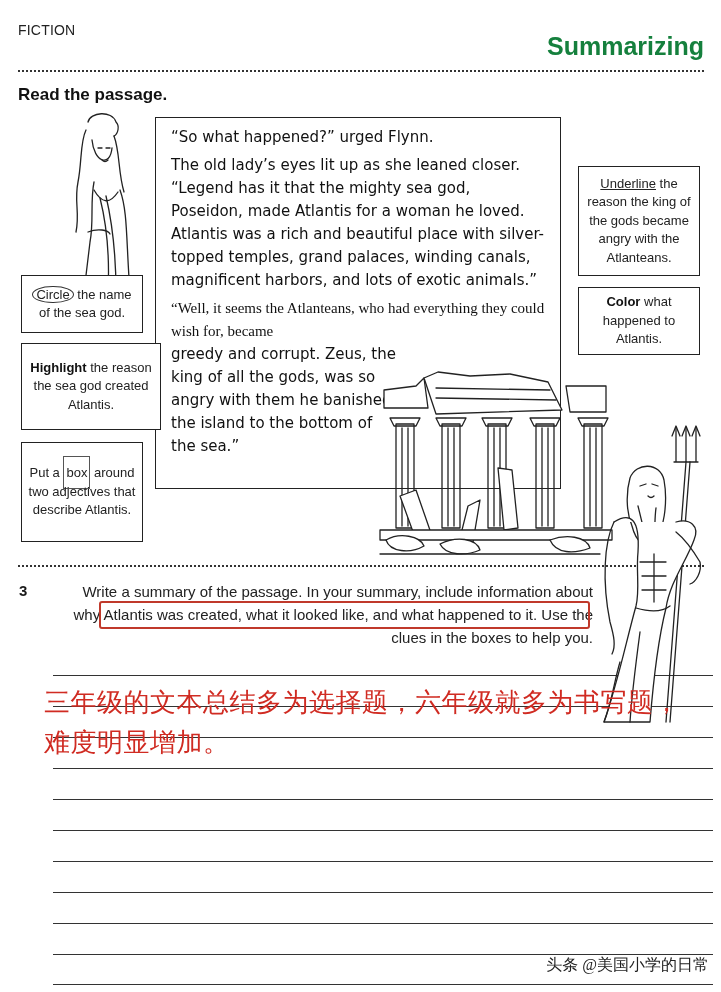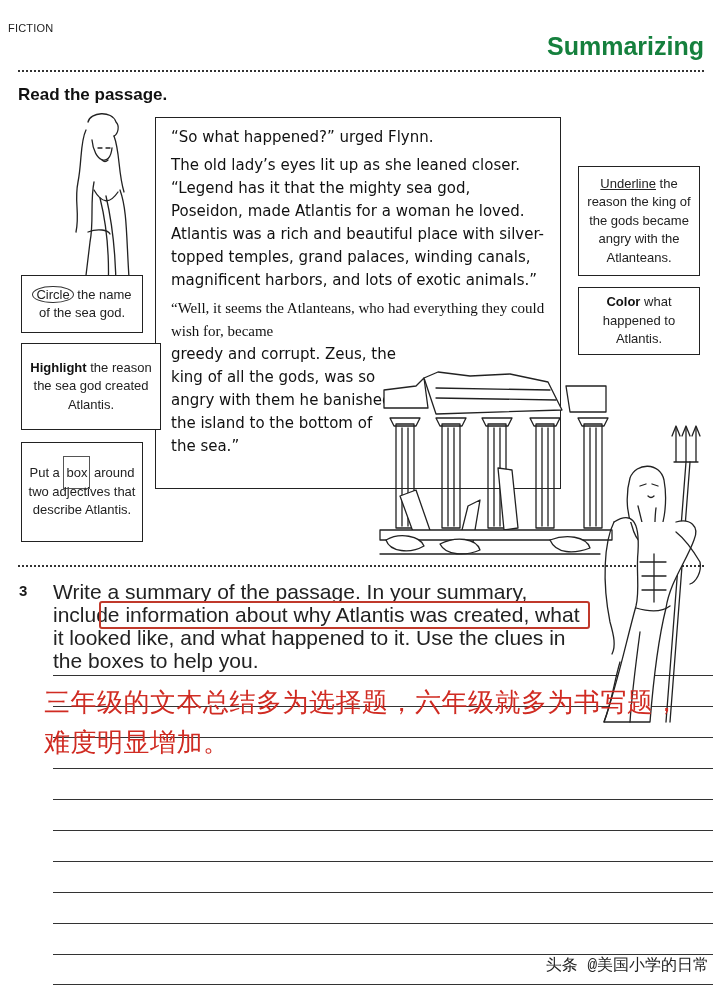--- a/index.html
+++ b/index.html
@@ -1,21 +1,21 @@
 <!DOCTYPE html>
 <html><head>
   <meta charset="utf-8">
   <style>
     * { box-sizing: border-box; margin: 0; padding: 0; }
     html, body { width: 721px; height: 992px; background: #ffffff; overflow: hidden; }
     body { position: relative; font-family: "Liberation Sans", sans-serif; color: #1a1a1a; }
 
     .abs { position: absolute; }
 
-    .section-label { left: 8px; top: 22px; font-size: 11px; letter-spacing: 0.2px; color: #222; text-align: right; }
+    .section-label { left: 18px; top: 22px; font-size: 14px; letter-spacing: 0.2px; color: #222; text-align: right; }
     .page-title { right: 17px; top: 32px; font-size: 25px; font-weight: bold; color: #15803d; }
     .dotted-rule { left: 18px; right: 17px; height: 0; border-top: 2px dotted #333; }
     .instruction { left: 18px; top: 85px; font-size: 17px; font-weight: bold; color: #111; }
 
     .passage-box {
       left: 155px; top: 117px; width: 406px; height: 372px;
       border: 1.5px solid #222; background: #fff;
       padding: 8px 14px 0 15px;
       font-family: "DejaVu Sans", sans-serif; font-size: 15px; line-height: 23px; color: #111;
     }
@@ -26,36 +26,36 @@
       border: 1.5px solid #222; background: #fff;
       font-size: 13px; line-height: 18.5px; text-align: center; color: #222;
       display: flex; align-items: center; justify-content: center; padding: 2px 6px;
     }
     .clue-box b { font-weight: bold; color: #111; }
     .circled { border: 1.2px solid #333; border-radius: 50%; padding: 0 3px; }
     .boxed { border: 1px solid #555; padding: 8px 2px; }
     .underlined { text-decoration: underline; }
 
     .question-num { left: 19px; top: 582px; font-size: 15px; font-weight: bold; }
-    .question-text { left: 53px; top: 580px; width: 540px; font-size: 21px; line-height: 23px; color: #222; }
+    .question-text { left: 53px; top: 580px; width: 540px; font-size: 15px; line-height: 23px; color: #222; text-align: right; }
     .red-box {
       left: 99px; top: 601px; width: 491px; height: 28px;
       border: 2.5px solid #c0392b; border-radius: 3px;
     }
 
     .write-line { left: 53px; width: 660px; height: 0; border-top: 1.6px solid #333; }
 
     .annotation {
       left: 44px; top: 682px; width: 660px;
       font-family: "DejaVu Sans", sans-serif;
       font-size: 26px; line-height: 40px; color: #d02b22; letter-spacing: 0.5px;
     }
 
     .watermark {
-      right: 12px; top: 955px; font-family: Liberation Mono, monospace;
+      right: 12px; top: 955px; font-family: Liberation Serif, serif;
       font-size: 16px; color: #222;
       text-shadow: 1px 1px 0 #fff, -1px -1px 0 #fff, 1px -1px 0 #fff, -1px 1px 0 #fff;
     }
 
     svg.illus { position: absolute; overflow: visible; }
     svg.illus * { fill: none; stroke: #222; stroke-width: 1.3; stroke-linejoin: round; stroke-linecap: round; }
     svg.illus .fillw { fill: #fff; }
   </style>
 </head>
 <body>

